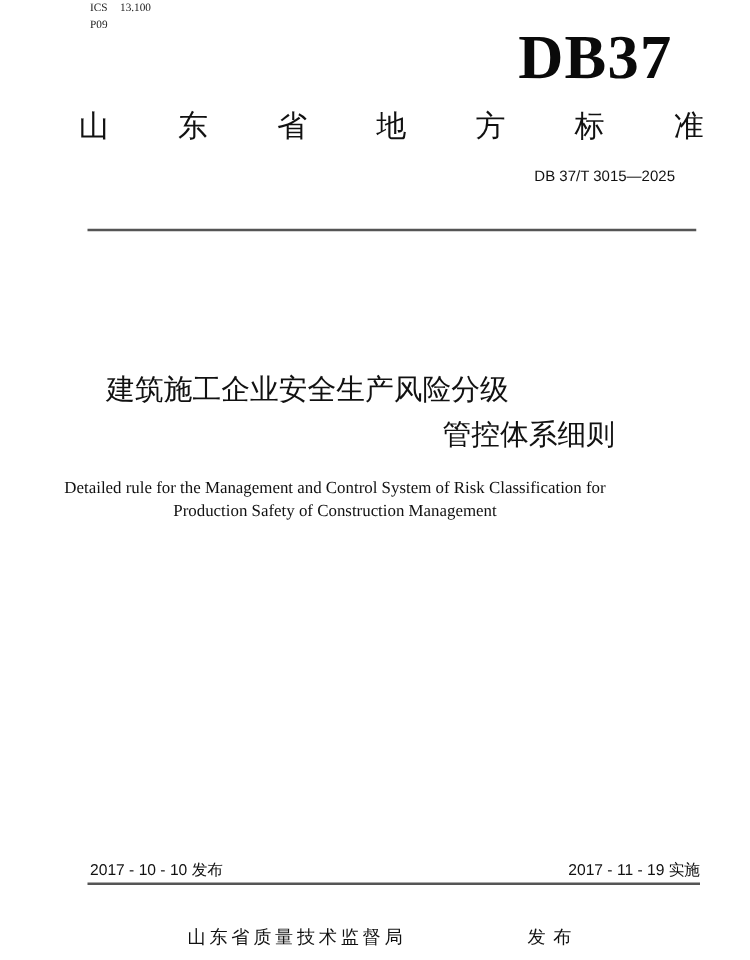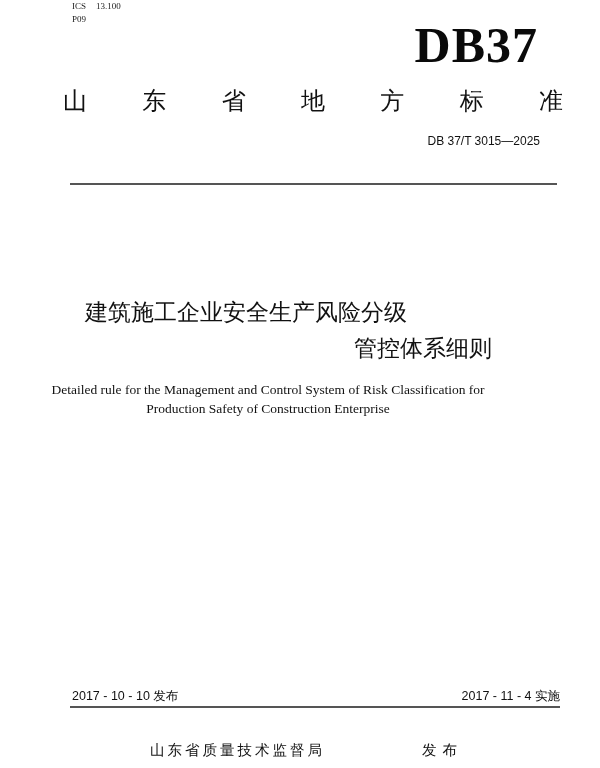--- a/index.html
+++ b/index.html
@@ -139,20 +139,20 @@
 </div>
 
 <div class="abs std-number">DB 37/T 3015—2025</div>
 
 <div class="abs rule-top"></div>
 
 <div class="abs title-cn l1">建筑施工企业安全生产风险分级</div>
 <div class="abs title-cn l2">管控体系细则</div>
 
 <div class="abs title-en l1">Detailed rule for the Management and Control System of Risk Classification for</div>
-<div class="abs title-en l2">Production Safety of Construction Enterprise</div>
+<div class="abs title-en l2">Production Safety of Construction Management</div>
 
 <div class="abs date-issue">2017 - 10 - 10 发布</div>
-<div class="abs date-impl">2017 - 11 - 4 实施</div>
+<div class="abs date-impl">2017 - 11 - 19 实施</div>
 <div class="abs rule-bottom"></div>
 
 <div class="abs issuer">山东省质量技术监督局</div>
 <div class="abs issue-label">发布</div>
 
 </body></html>

